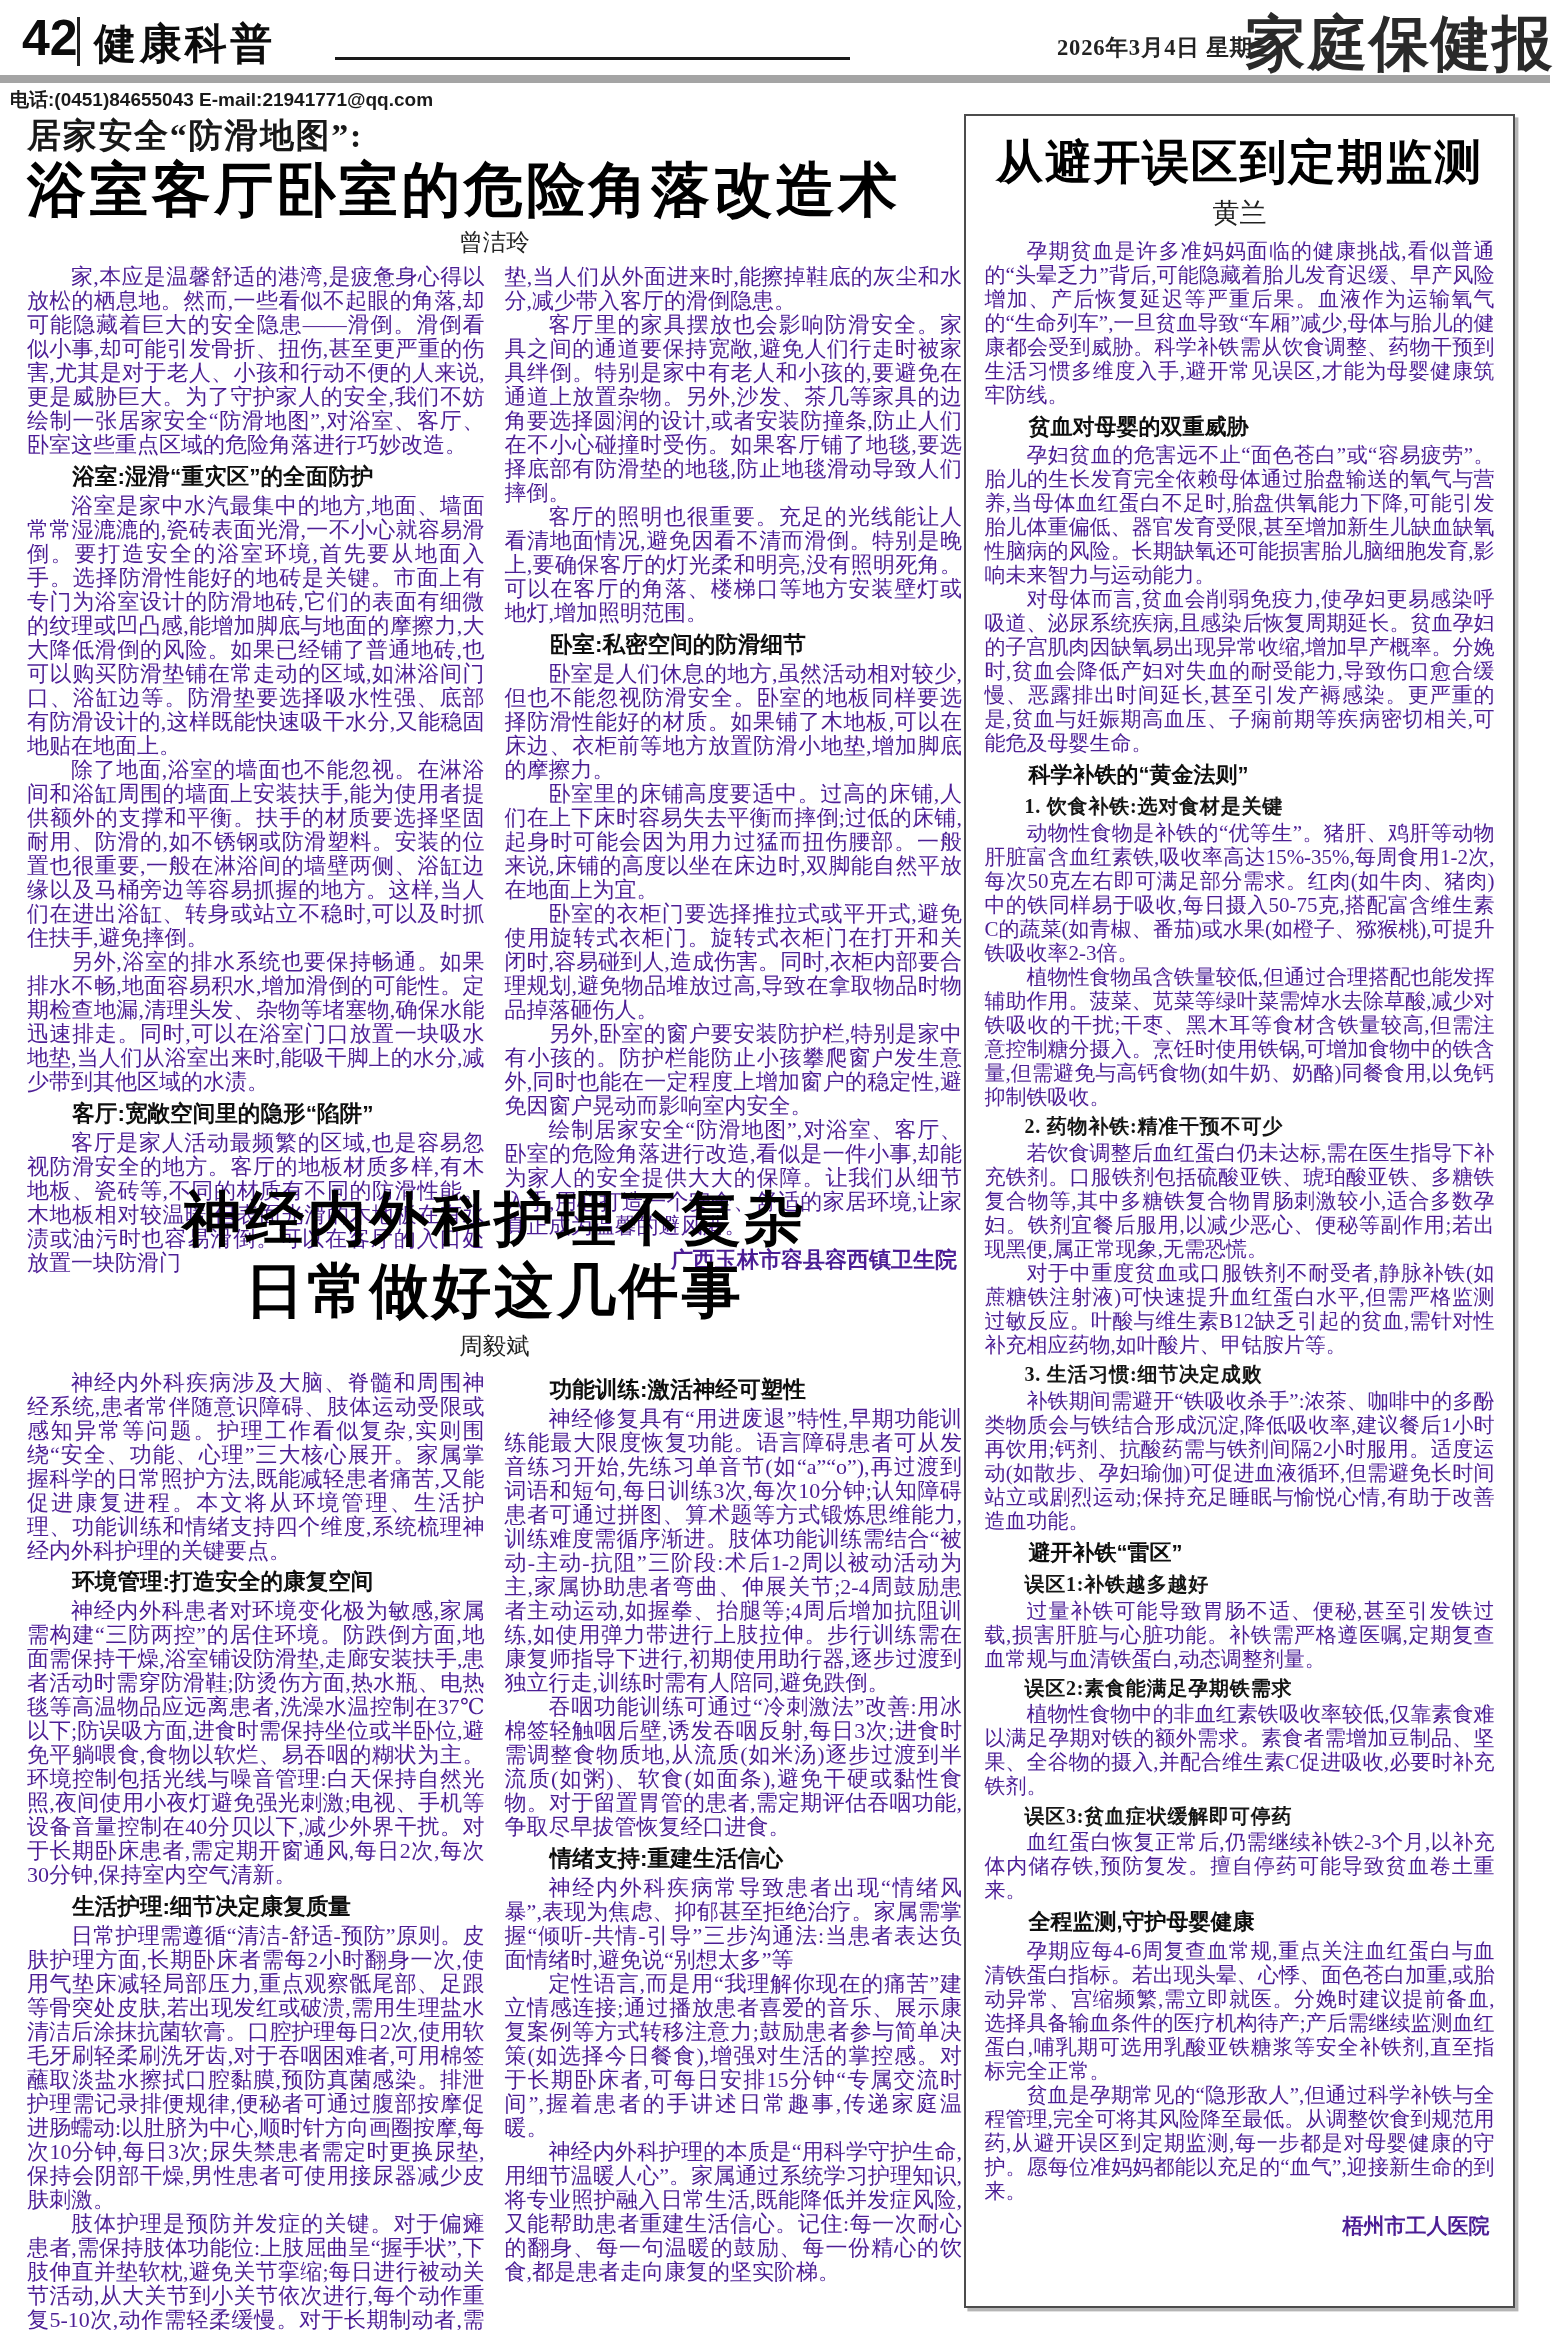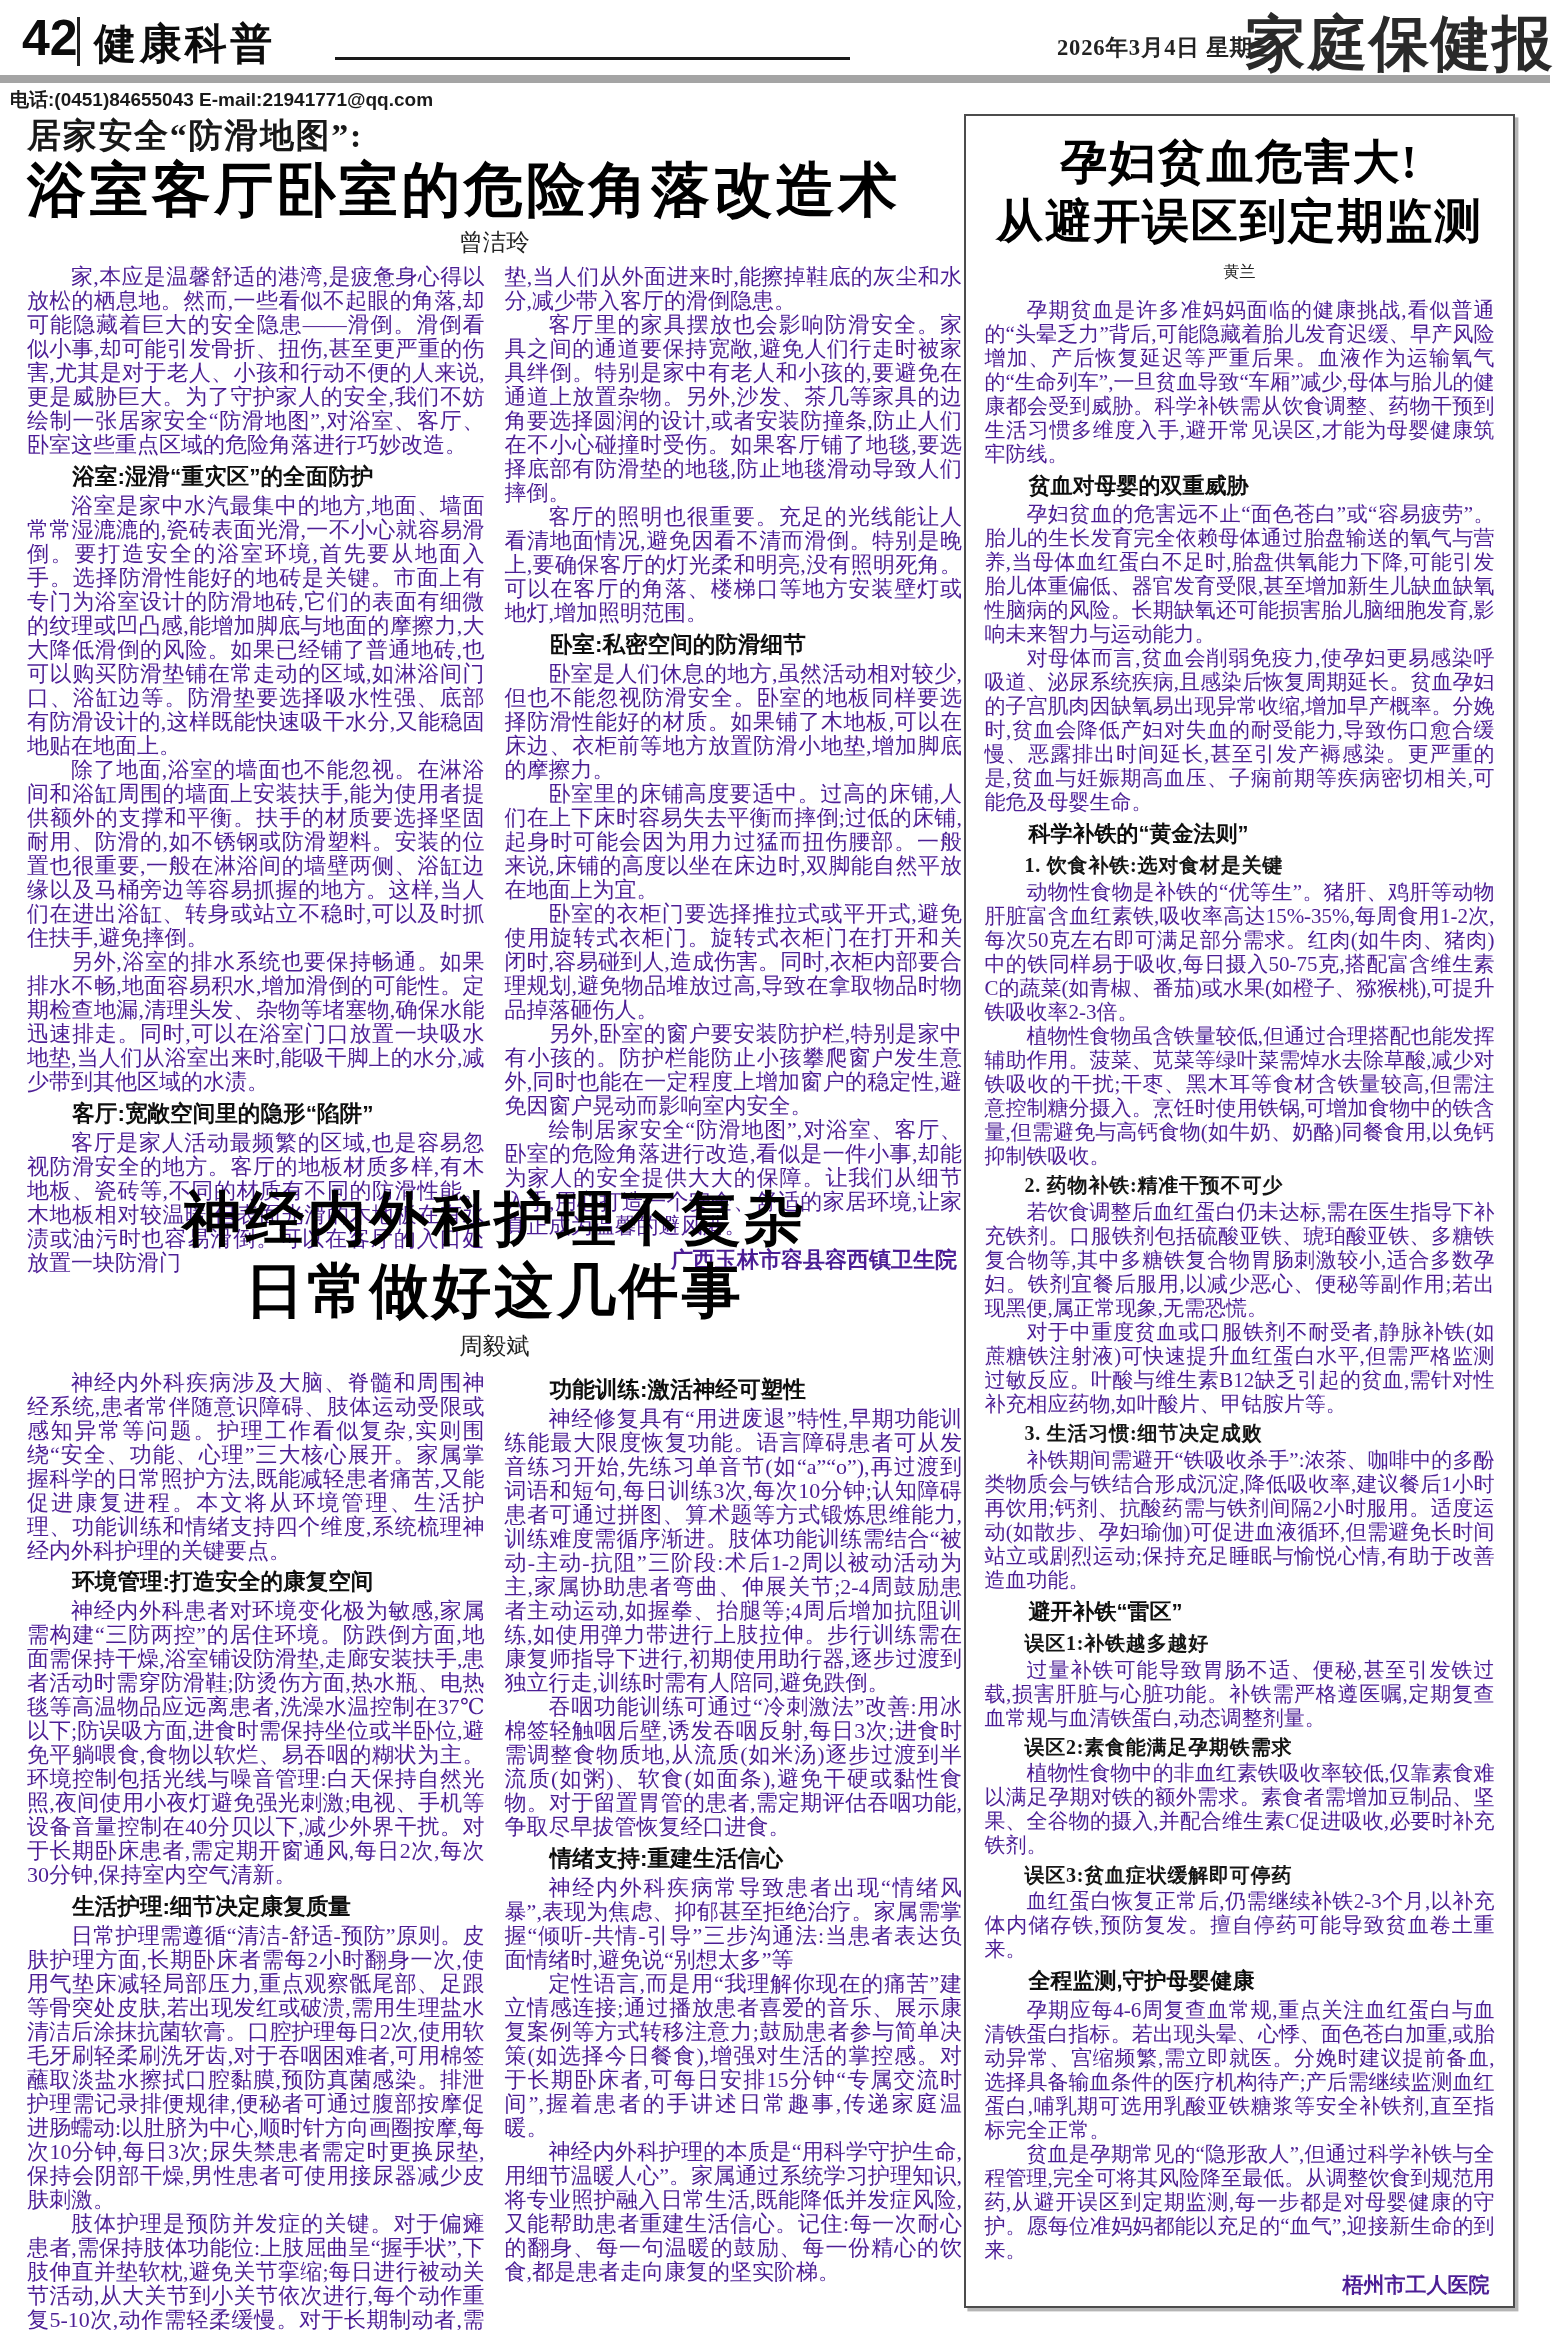--- a/index.html
+++ b/index.html
@@ -44,21 +44,21 @@
   
   .art3{position:absolute;left:27px;top:1183px;width:935px;}
   .art3 .t-big{text-align:center;white-space:normal;line-height:72px;}
   .art3 .byline{margin:5px 0 10px;}
 
   
   .art2{position:absolute;left:964px;top:114px;width:551px;height:2194px;
     border:2.5px solid #4c4c4c;box-sizing:border-box;padding:17px 18.4px 0 18.4px;background:#fff;
     box-shadow:3.4px 3.4px 0 #b5b5b5;}
   .art2 .t-box{font-weight:900;font-size:47px;line-height:59px;letter-spacing:1.7px;text-align:center;color:#000;}
-  .art2 .byline{font-size:16px;margin:6.7px 0 11.7px;}
+  .art2 .byline{font-size:27px;margin:6.7px 0 11.7px;}
   .art2 .para{font-size:21px;line-height:24px;}
   .art2 .para.h{font-size:22px;line-height:28px;}
   .art2 .para.k{font-size:20px;line-height:26px;}
   .art2 .para.s{font-size:21px;margin-top:11.7px;}
 </style>
 </head>
 <body>
 
 <div class="page">
 
@@ -121,21 +121,20 @@
           <p class="para p">吞咽功能训练可通过“冷刺激法”改善:用冰棉签轻触咽后壁,诱发吞咽反射,每日3次;进食时需调整食物质地,从流质(如米汤)逐步过渡到半流质(如粥)、软食(如面条),避免干硬或黏性食物。对于留置胃管的患者,需定期评估吞咽功能,争取尽早拔管恢复经口进食。</p>
           <p class="para h">情绪支持:重建生活信心</p>
           <p class="para p">神经内外科疾病常导致患者出现“情绪风暴”,表现为焦虑、抑郁甚至拒绝治疗。家属需掌握“倾听-共情-引导”三步沟通法:当患者表达负面情绪时,避免说“别想太多”等</p>
           <p class="para p">定性语言,而是用“我理解你现在的痛苦”建立情感连接;通过播放患者喜爱的音乐、展示康复案例等方式转移注意力;鼓励患者参与简单决策(如选择今日餐食),增强对生活的掌控感。对于长期卧床者,可每日安排15分钟“专属交流时间”,握着患者的手讲述日常趣事,传递家庭温暖。</p>
           <p class="para p">神经内外科护理的本质是“用科学守护生命,用细节温暖人心”。家属通过系统学习护理知识,将专业照护融入日常生活,既能降低并发症风险,又能帮助患者重建生活信心。记住:每一次耐心的翻身、每一句温暖的鼓励、每一份精心的饮食,都是患者走向康复的坚实阶梯。</p>
         </div>
     </div>
   </section>
 
   <aside class="art2">
-    <div class="t-box">孕妇贫血危害大!</div>
     <div class="t-box">从避开误区到定期监测</div>
     <div class="byline">黄兰</div>
     <div>
         <p class="para p">孕期贫血是许多准妈妈面临的健康挑战,看似普通的“头晕乏力”背后,可能隐藏着胎儿发育迟缓、早产风险增加、产后恢复延迟等严重后果。血液作为运输氧气的“生命列车”,一旦贫血导致“车厢”减少,母体与胎儿的健康都会受到威胁。科学补铁需从饮食调整、药物干预到生活习惯多维度入手,避开常见误区,才能为母婴健康筑牢防线。</p>
         <p class="para h">贫血对母婴的双重威胁</p>
         <p class="para p">孕妇贫血的危害远不止“面色苍白”或“容易疲劳”。胎儿的生长发育完全依赖母体通过胎盘输送的氧气与营养,当母体血红蛋白不足时,胎盘供氧能力下降,可能引发胎儿体重偏低、器官发育受限,甚至增加新生儿缺血缺氧性脑病的风险。长期缺氧还可能损害胎儿脑细胞发育,影响未来智力与运动能力。</p>
         <p class="para p">对母体而言,贫血会削弱免疫力,使孕妇更易感染呼吸道、泌尿系统疾病,且感染后恢复周期延长。贫血孕妇的子宫肌肉因缺氧易出现异常收缩,增加早产概率。分娩时,贫血会降低产妇对失血的耐受能力,导致伤口愈合缓慢、恶露排出时间延长,甚至引发产褥感染。更严重的是,贫血与妊娠期高血压、子痫前期等疾病密切相关,可能危及母婴生命。</p>
         <p class="para h">科学补铁的“黄金法则”</p>
         <p class="para k">1. 饮食补铁:选对食材是关键</p>
         <p class="para p">动物性食物是补铁的“优等生”。猪肝、鸡肝等动物肝脏富含血红素铁,吸收率高达15%-35%,每周食用1-2次,每次50克左右即可满足部分需求。红肉(如牛肉、猪肉)中的铁同样易于吸收,每日摄入50-75克,搭配富含维生素C的蔬菜(如青椒、番茄)或水果(如橙子、猕猴桃),可提升铁吸收率2-3倍。</p>

